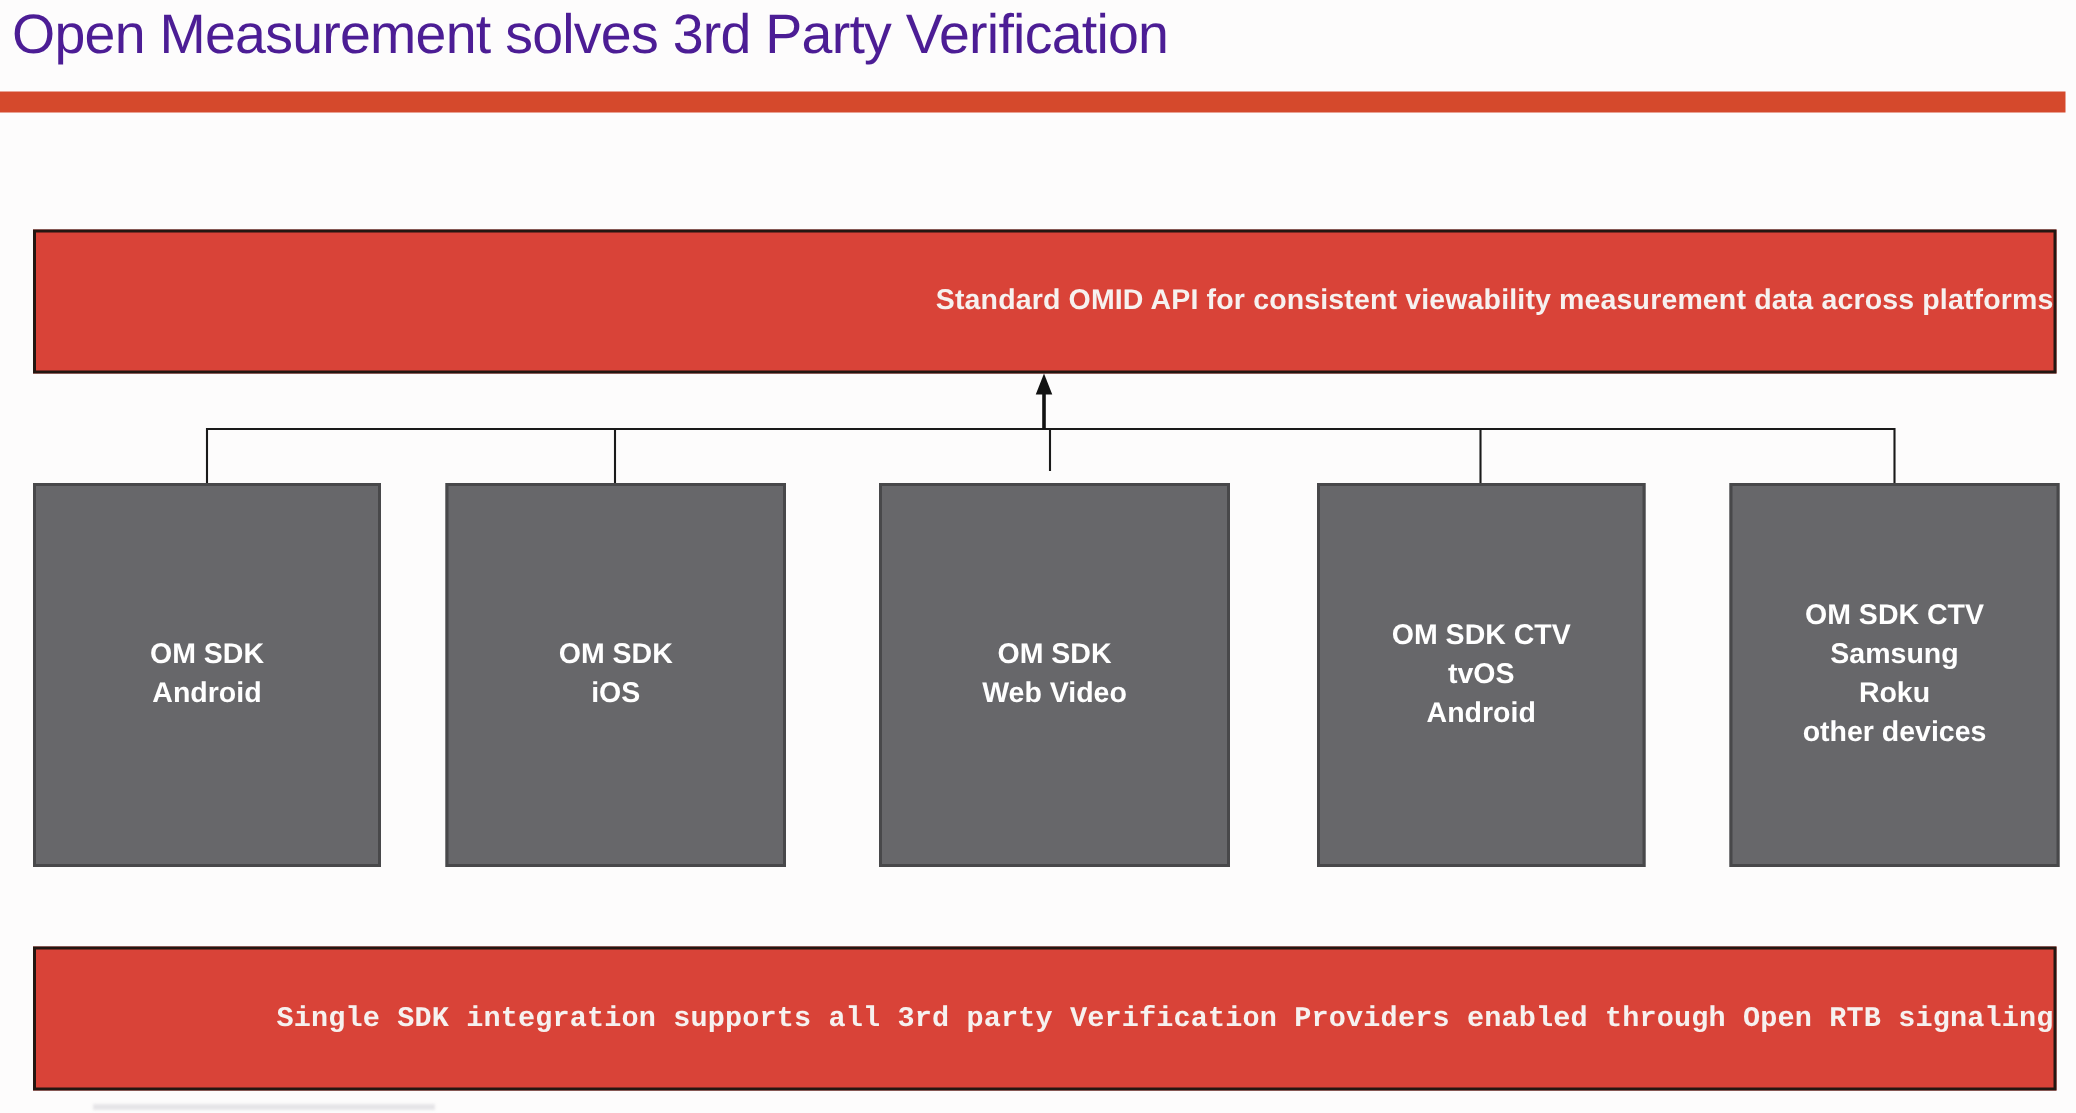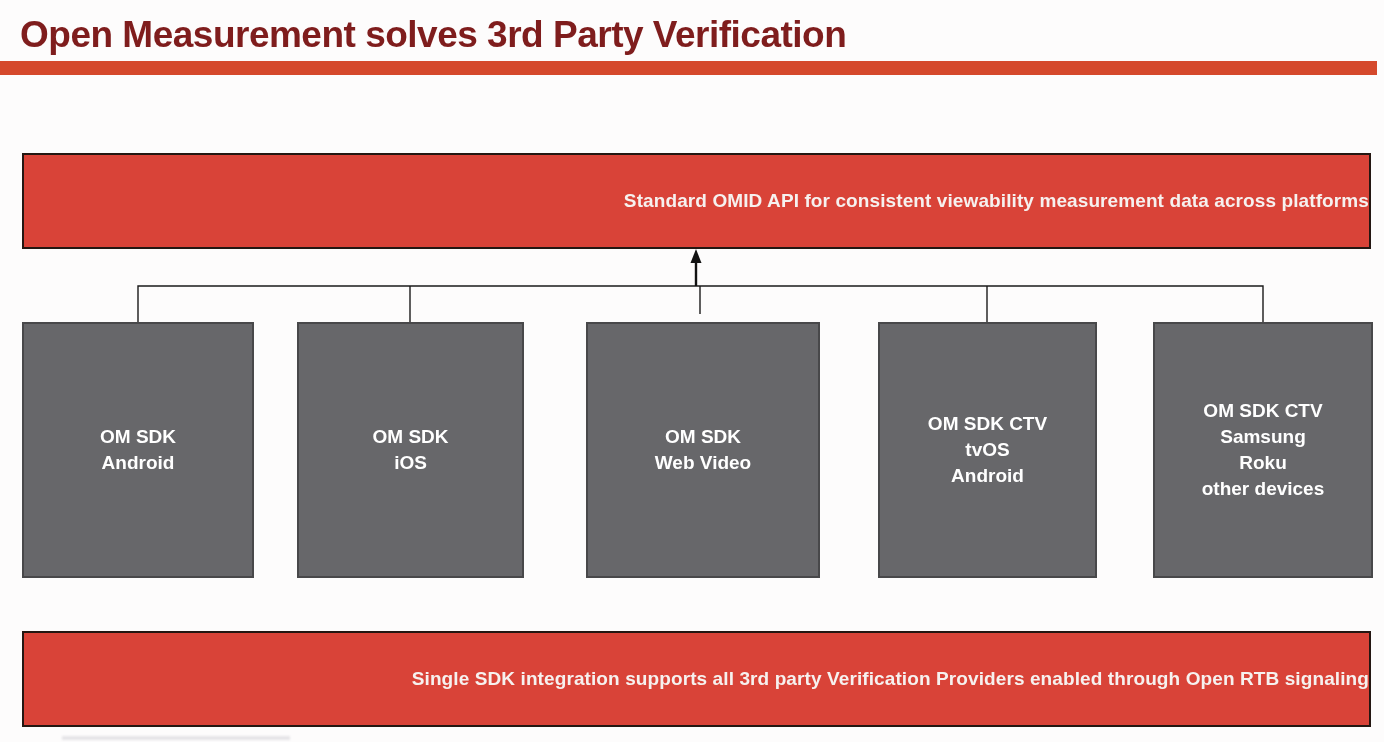--- a/index.html
+++ b/index.html
@@ -12,25 +12,25 @@
     width: 1384px;
     height: 742px;
     background: #fdfcfc;
     overflow: hidden;
     font-family: "Liberation Sans", sans-serif;
   }
   .slide-title {
     position: absolute;
     left: 8px;
     top: 2px;
-    margin: 12px;
+    margin: 0;
     font-size: 37px;
-    font-weight: bold;
+    font-weight: normal;
     letter-spacing: -0.5px;
-    color: #7f1d1d;
+    color: #4c1d95;
     white-space: nowrap;
   }
   .title-rule {
     position: absolute;
     left: 0;
     top: 61px;
     width: 1377px;
     height: 14px;
     background: #d5492c;
   }
@@ -45,21 +45,21 @@
     display: flex;
     align-items: center;
     justify-content: flex-end;
     text-align: center;
     color: #f6f1ef;
     font-size: 19px;
     font-weight: bold;
     letter-spacing: 0.1px;
   }
   .top-banner { top: 153px; }
-  .bottom-banner { top: 631px; }
+  .bottom-banner { top: 631px; font-family: Liberation Mono, monospace; }
   .connectors {
     position: absolute;
     left: 0;
     top: 0;
     width: 1384px;
     height: 742px;
     pointer-events: none;
   }
   .sdk-box {
     position: absolute;

